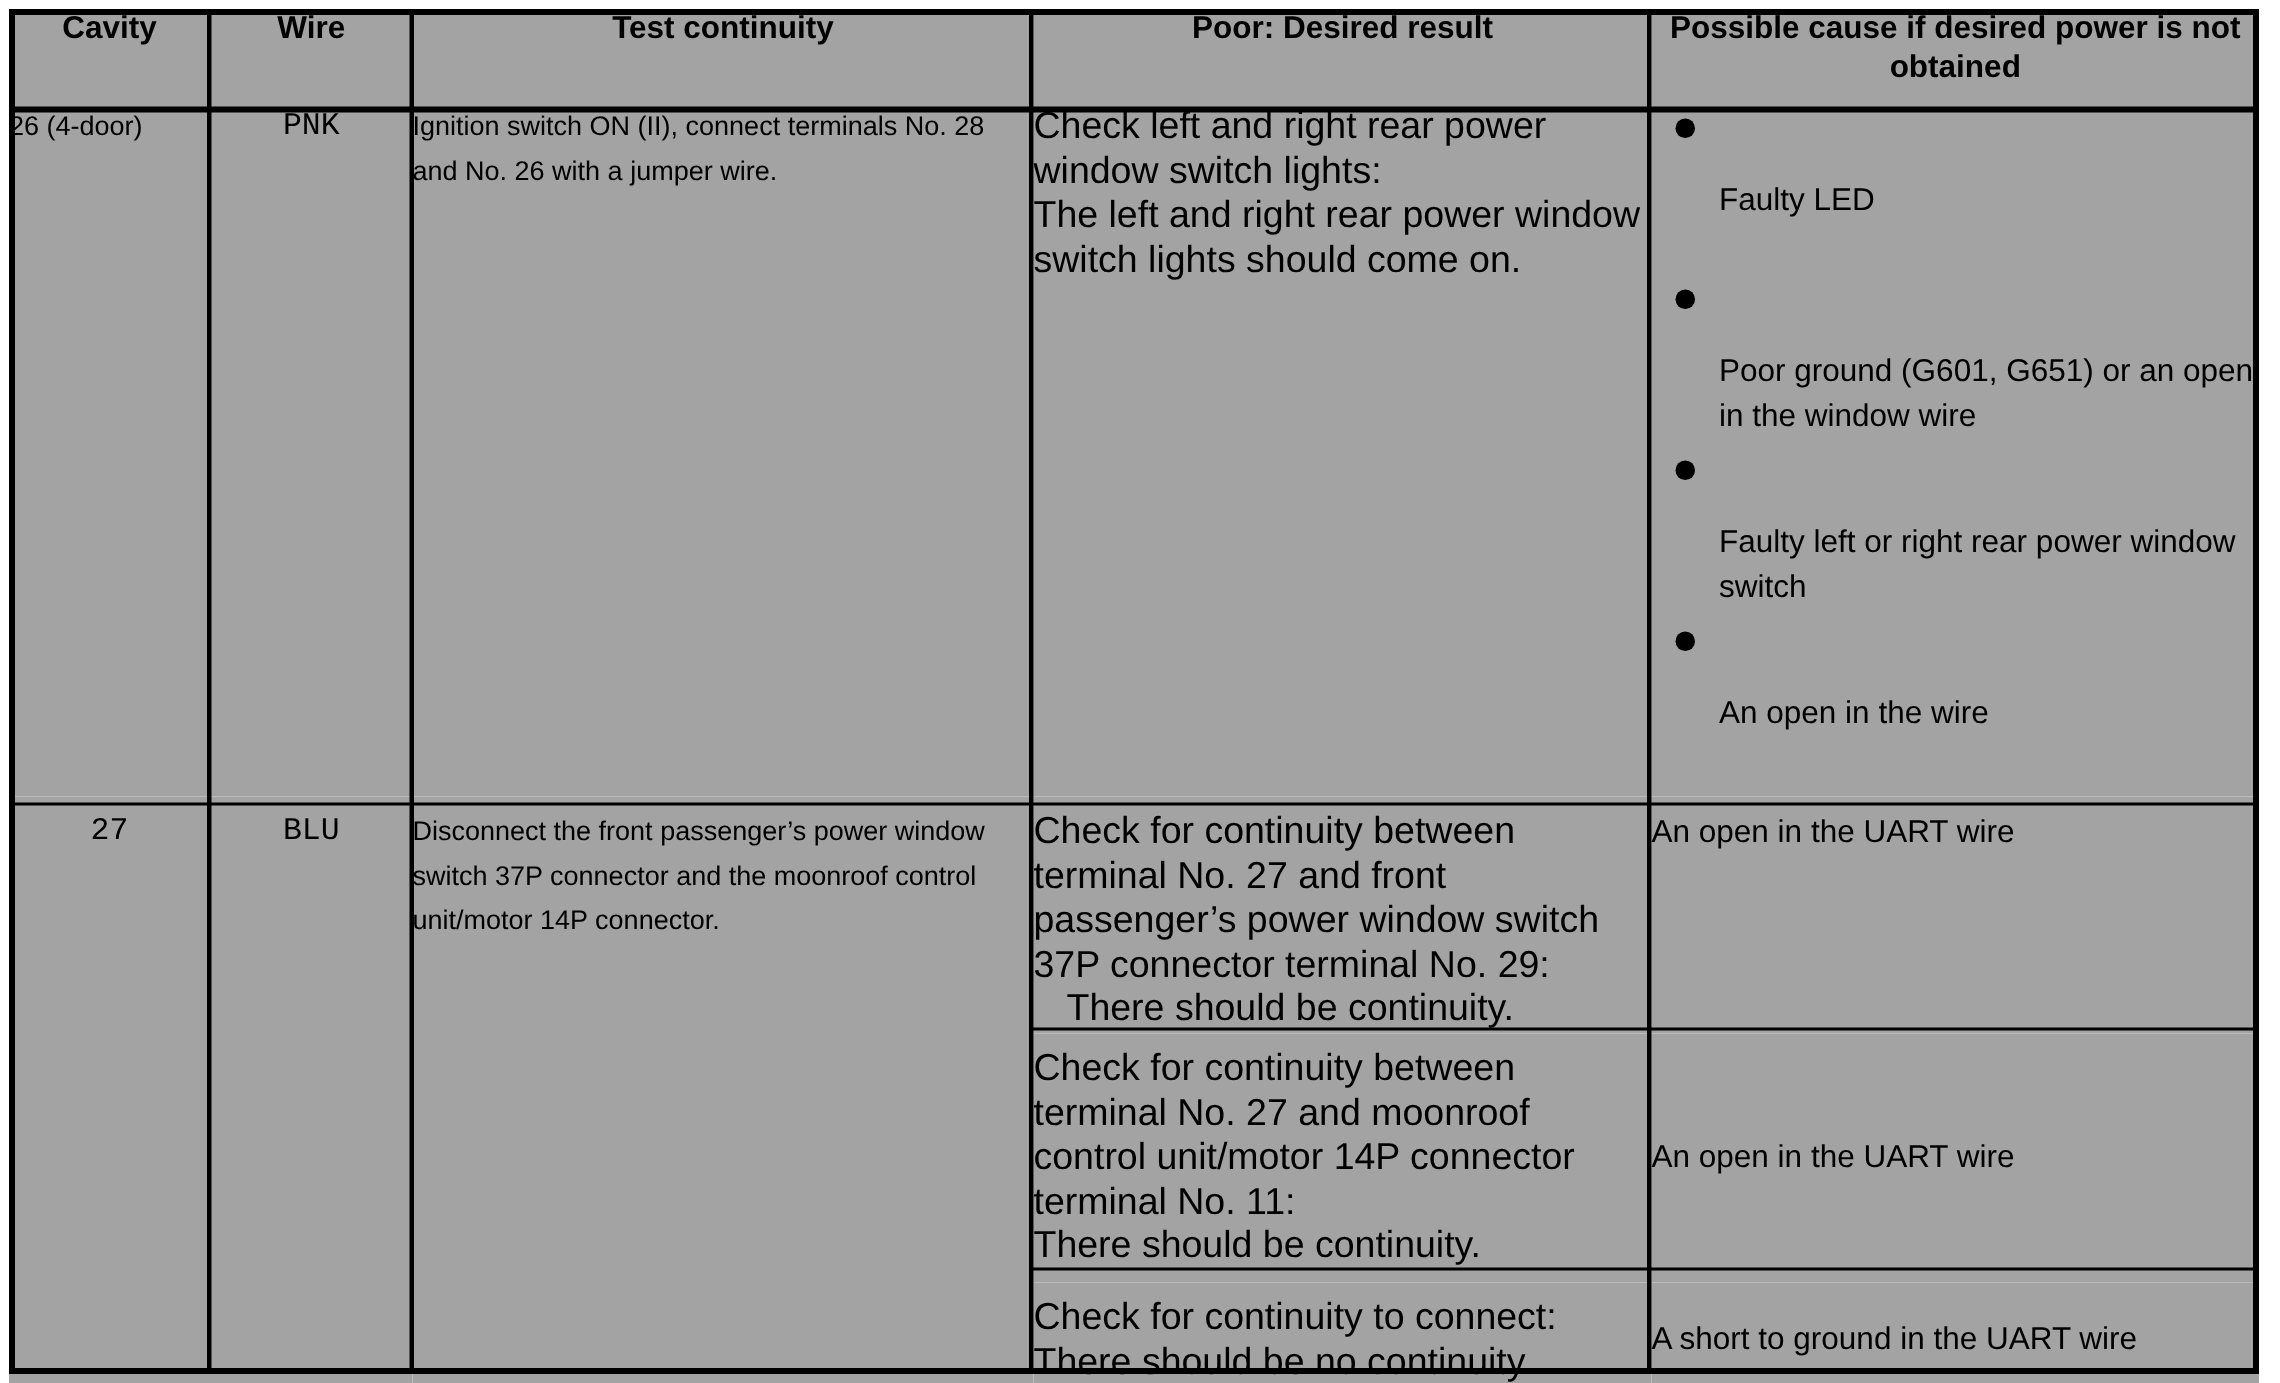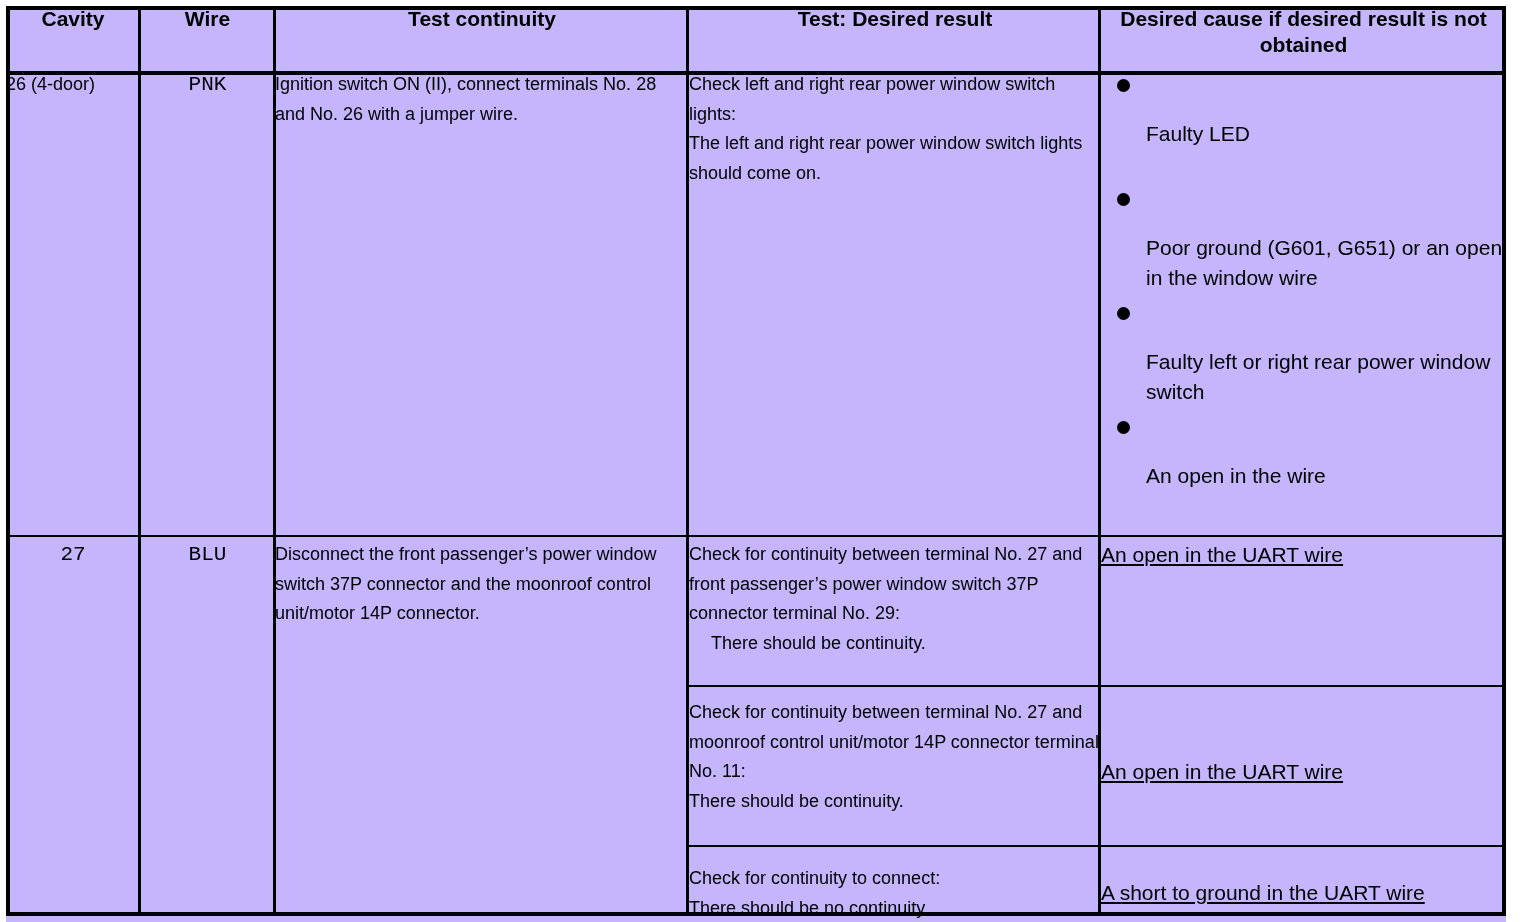--- a/index.html
+++ b/index.html
@@ -30,21 +30,21 @@
     width: 1500px;
     border-collapse: collapse;
     table-layout: fixed;
     background: #ffffff;
   }
 
   table.dtc td, table.dtc th {
     vertical-align: top;
     padding: 0;
     border: 0;
-    background: #c4b5fd;
+    background: #a3a3a3;
     margin-top: 15px;
   }
 
   
   col.c-cavity { width: 134px; }
   col.c-wire   { width: 135px; }
   col.c-cond   { width: 414px; }
   col.c-test   { width: 412px; }
   col.c-cause  { width: 405px; }
 
@@ -117,21 +117,21 @@
     padding: 7px 6px 0 8px;
   }
   .cell-center {
     font-size: 21px;
     line-height: 29.5px;
     text-align: center;
     padding-top: 7px;
     font-family: Liberation Mono, monospace;
   }
   .cell-left-tight {
-    font-size: 18px;
+    font-size: 25px;
     line-height: 29.5px;
     padding: 7px 4px 0 4px;
   }
   .indent-line { padding-left: 22px; }
 
   
   .cause-list {
     position: relative;
     padding: 0;
     margin: 0;
@@ -156,21 +156,20 @@
     top: 49px;
     right: 2px;
     font-size: 21px;
     line-height: 29.5px;
   }
 
   .mid-cell {
     font-size: 21px;
     line-height: 29.5px;
     padding-left: 4px;
-    text-decoration: underline;
   }
 </style>
 </head>
 <body>
 
 <div class="page">
 
   <table class="dtc">
     <colgroup>
       <col class="c-cavity">
@@ -178,22 +177,22 @@
         <col class="c-cond">
         <col class="c-test">
         <col class="c-cause">
     </colgroup>
 
     <thead>
       <tr>
         <th class="hdr" style="height:64px">Cavity</th>
         <th class="hdr">Wire</th>
         <th class="hdr">Test continuity</th>
-        <th class="hdr">Test: Desired result</th>
-        <th class="hdr">Desired cause if desired result is not obtained</th>
+        <th class="hdr">Poor: Desired result</th>
+        <th class="hdr">Possible cause if desired power is not obtained</th>
       </tr>
     </thead>
 
     <tbody>
 
       <tr>
         <td class="cell-txt" style="height:461px">26 (4-door)</td>
         <td class="cell-center">PNK</td>
         <td class="cell-txt">Ignition switch ON (II), connect terminals No. 28   and No. 26   with a jumper wire.</td>
         <td class="cell-left-tight">

